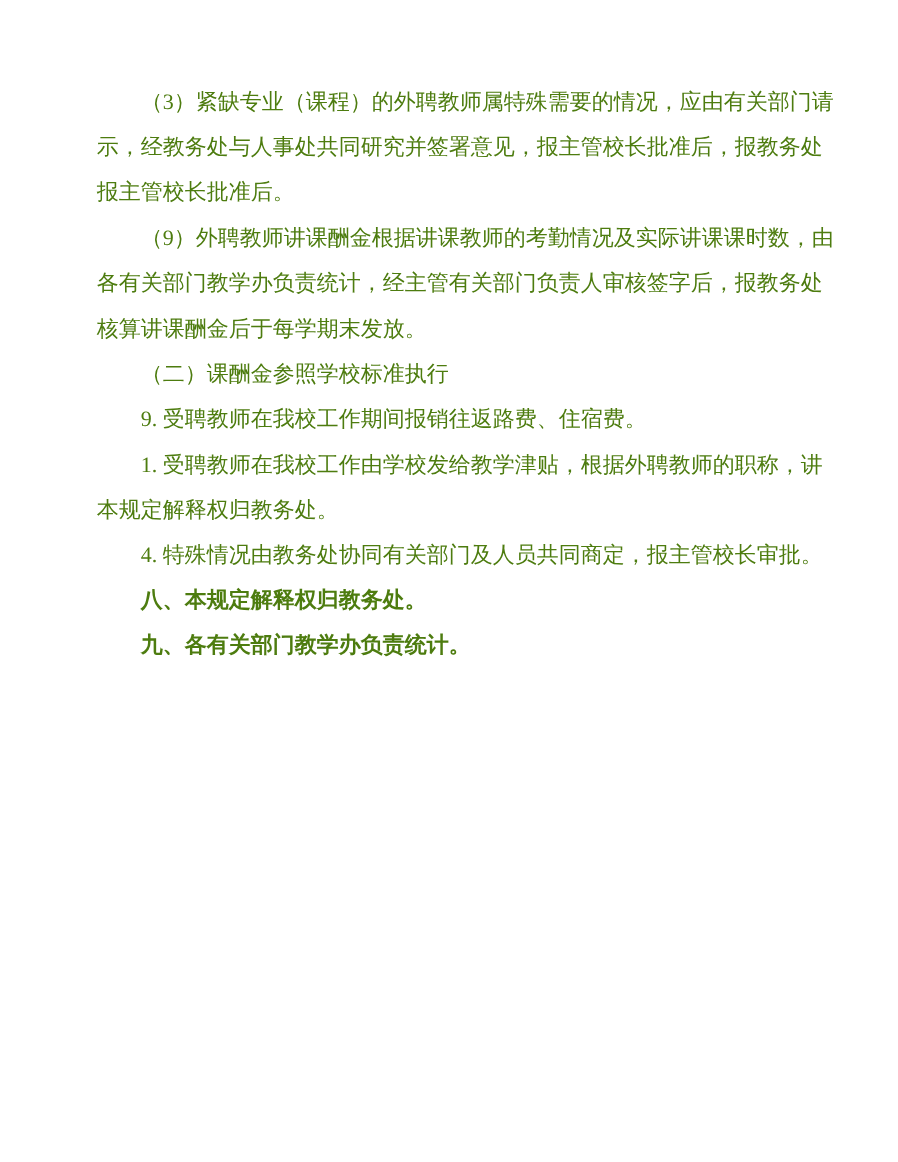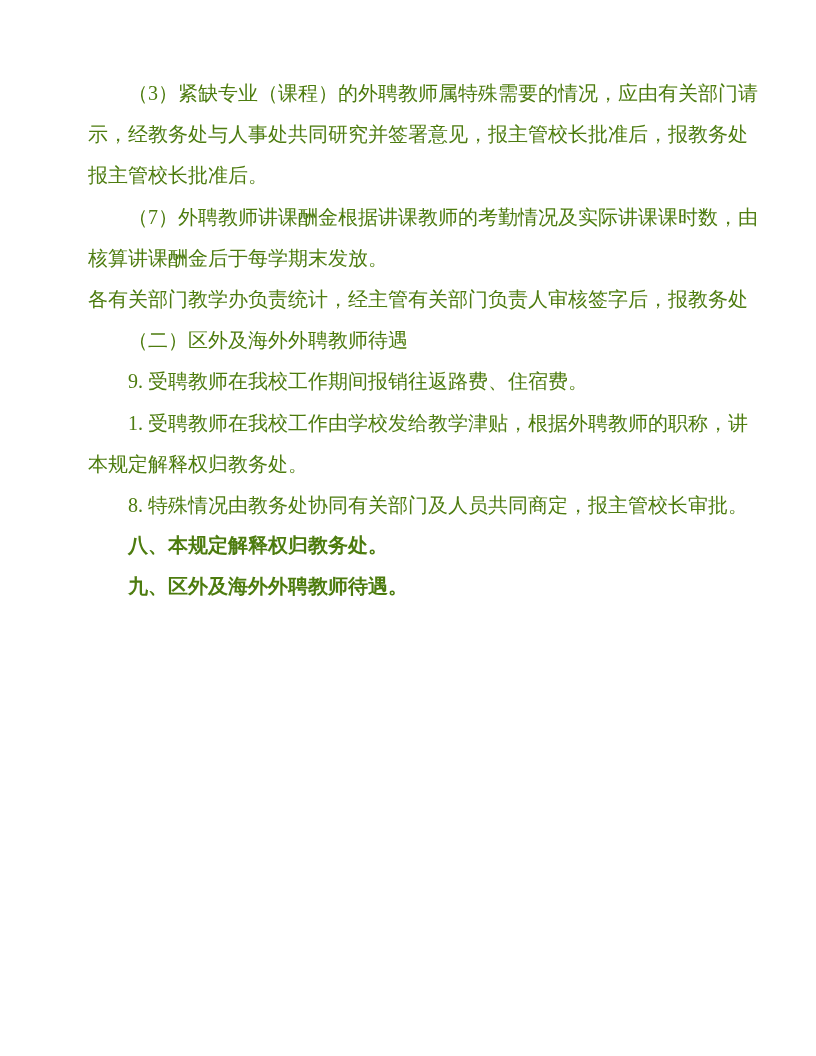--- a/index.html
+++ b/index.html
@@ -37,51 +37,51 @@
   }
   .t-line.indent {
     padding-left: 40px; 
   }
   .t-line.fill {
     text-align: justify;
     text-align-last: justify;
   }
   .paragraph.bold .t-line {
     font-weight: 700;
-    font-family: Liberation Mono, monospace;
+    font-family: Liberation Serif, serif;
   }
 </style>
 </head>
 <body>
 
 <div class="page">
   <div class="doc-body">
       <div class="paragraph">
         <div class="t-line indent fill">（3）紧缺专业（课程）的外聘教师属特殊需要的情况，应由有关部门请</div>
         <div class="t-line fill">示，经教务处与人事处共同研究并签署意见，报主管校长批准后，报教务处</div>
         <div class="t-line">报主管校长批准后。</div>
       </div>
       <div class="paragraph">
-        <div class="t-line indent fill">（7）外聘教师讲课酬金根据讲课教师的考勤情况及实际讲课课时数，由</div>
+        <div class="t-line indent fill">（9）外聘教师讲课酬金根据讲课教师的考勤情况及实际讲课课时数，由</div>
+        <div class="t-line fill">各有关部门教学办负责统计，经主管有关部门负责人审核签字后，报教务处</div>
         <div class="t-line">核算讲课酬金后于每学期末发放。</div>
-        <div class="t-line fill">各有关部门教学办负责统计，经主管有关部门负责人审核签字后，报教务处</div>
       </div>
       <div class="paragraph">
-        <div class="t-line indent">（二）区外及海外外聘教师待遇</div>
+        <div class="t-line indent">（二）课酬金参照学校标准执行</div>
       </div>
       <div class="paragraph">
         <div class="t-line indent">9. 受聘教师在我校工作期间报销往返路费、住宿费。</div>
       </div>
       <div class="paragraph">
         <div class="t-line indent fill">1. 受聘教师在我校工作由学校发给教学津贴，根据外聘教师的职称，讲</div>
         <div class="t-line">本规定解释权归教务处。</div>
       </div>
       <div class="paragraph">
-        <div class="t-line indent">8. 特殊情况由教务处协同有关部门及人员共同商定，报主管校长审批。</div>
+        <div class="t-line indent">4. 特殊情况由教务处协同有关部门及人员共同商定，报主管校长审批。</div>
       </div>
       <div class="paragraph bold">
         <div class="t-line indent">八、本规定解释权归教务处。</div>
       </div>
       <div class="paragraph bold">
-        <div class="t-line indent">九、区外及海外外聘教师待遇。</div>
+        <div class="t-line indent">九、各有关部门教学办负责统计。</div>
       </div>
     </div>
 </div>
 
 </body></html>

